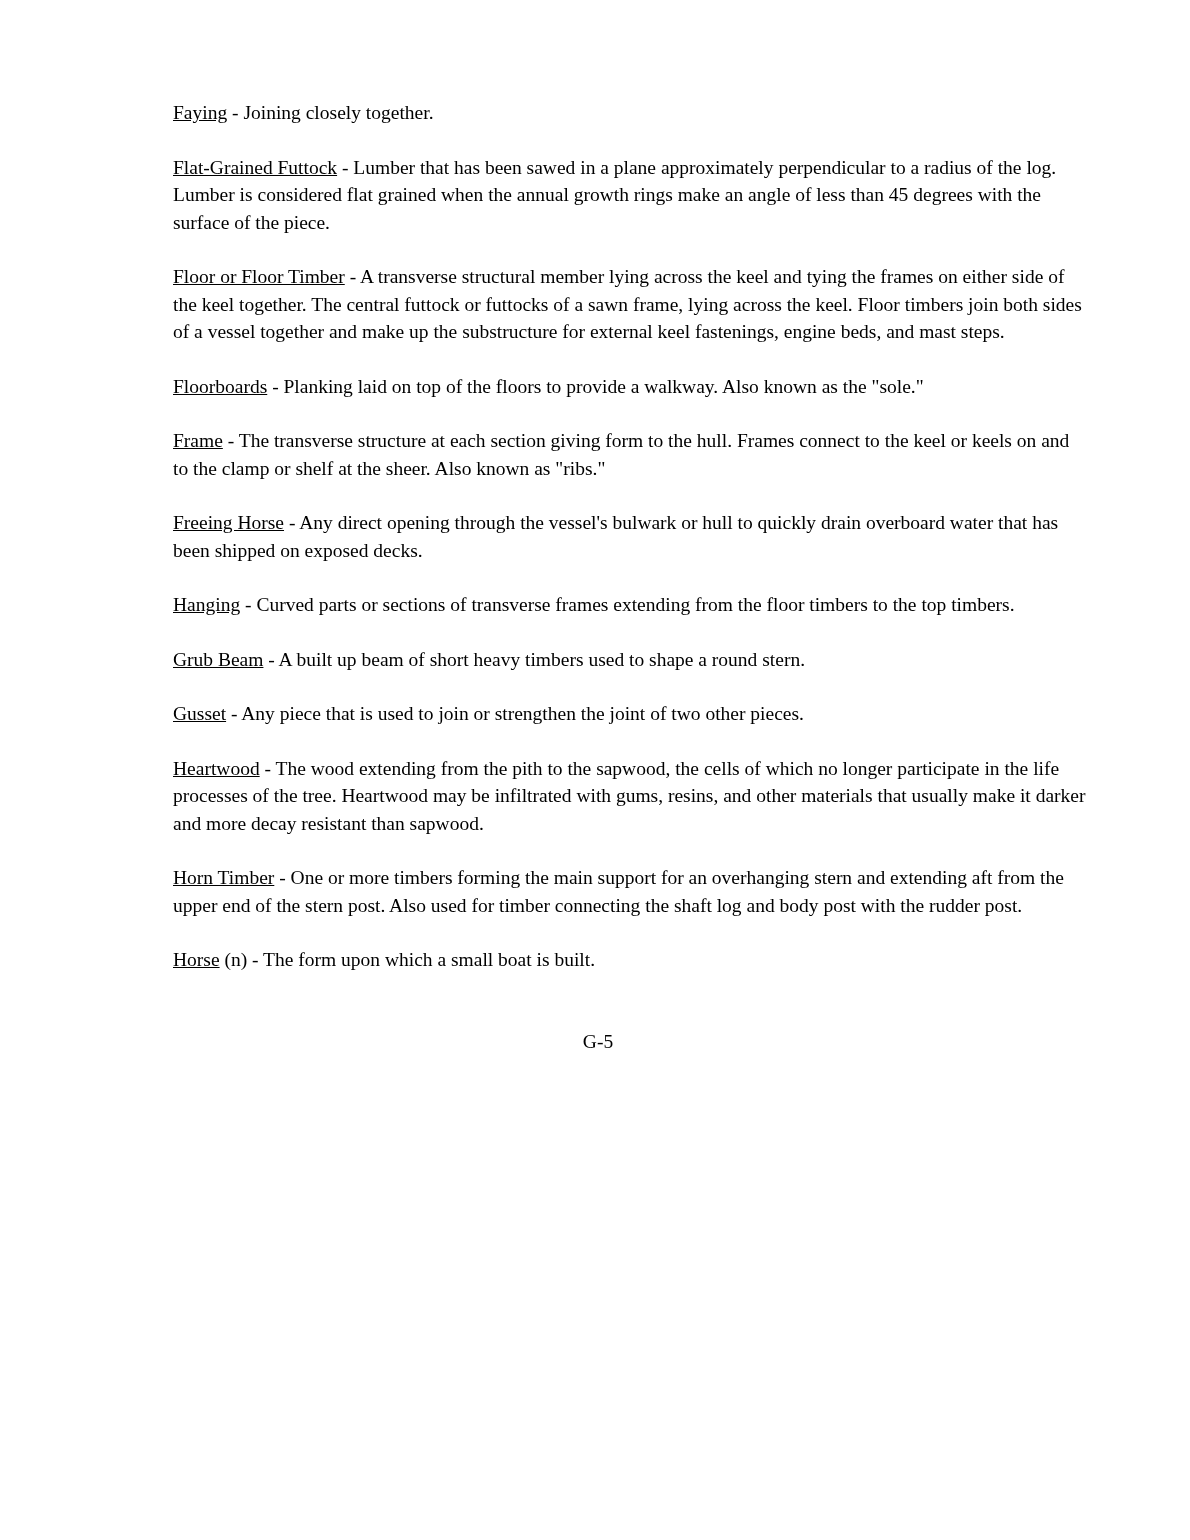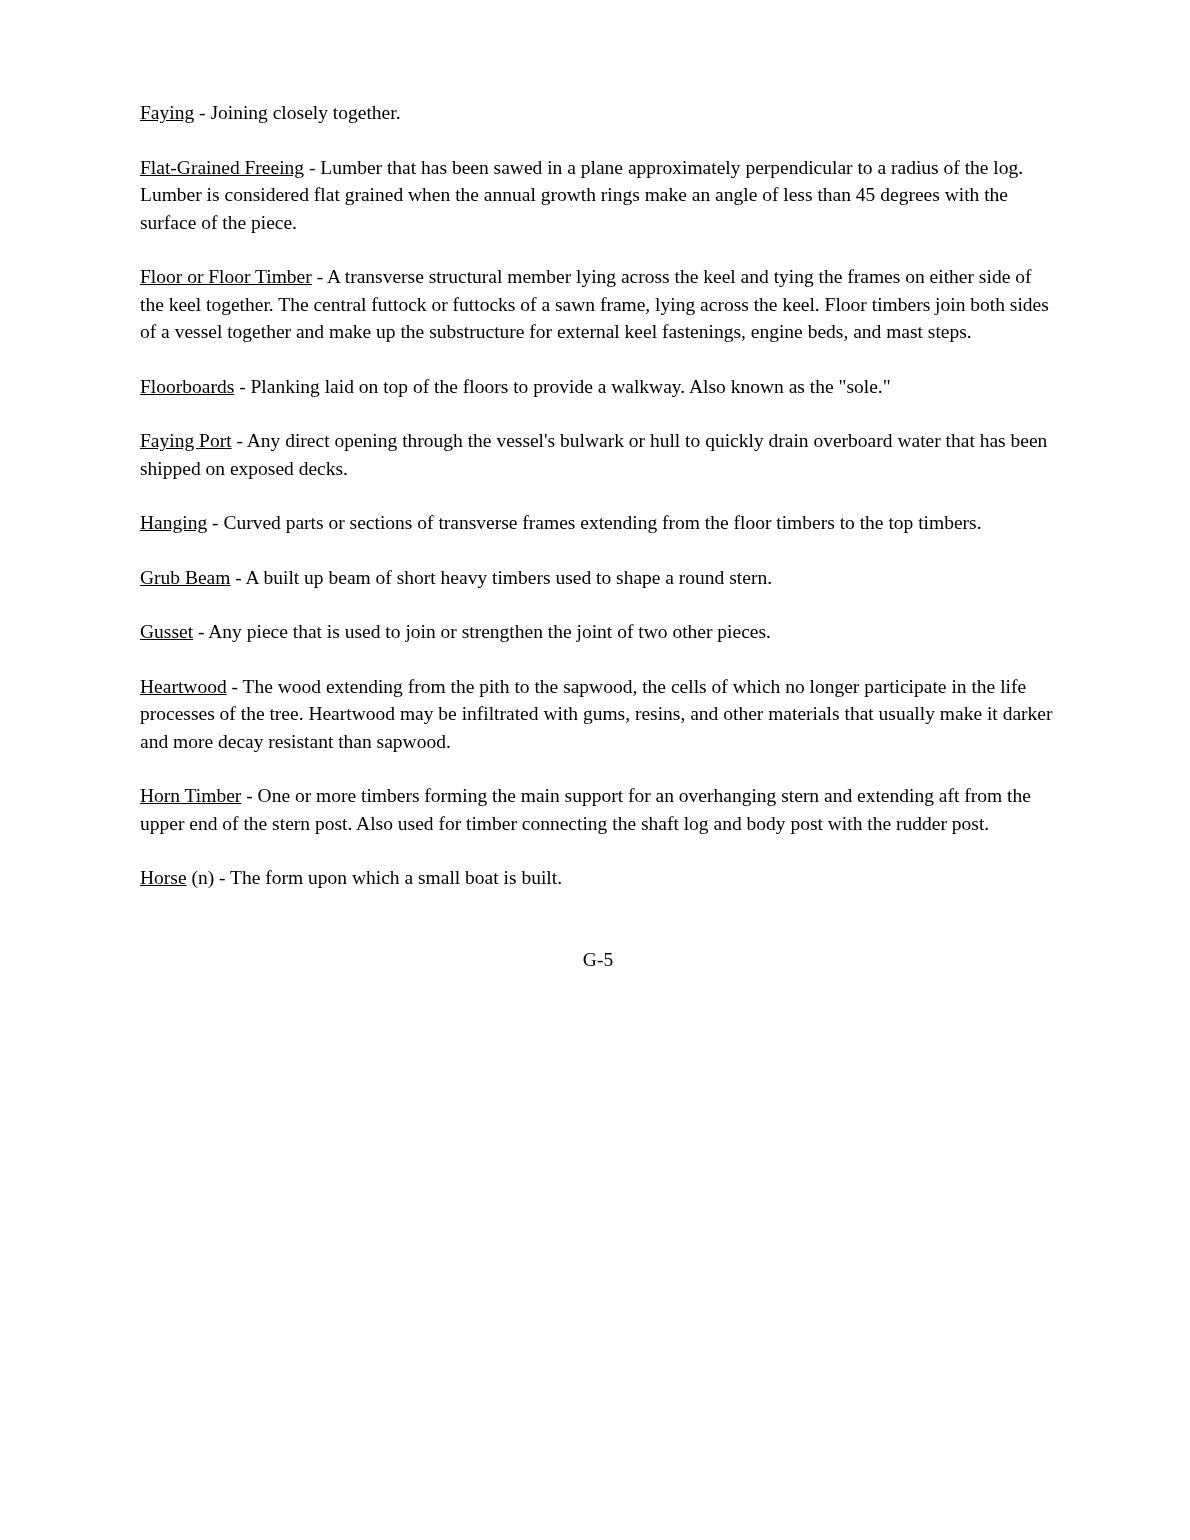--- a/index.html
+++ b/index.html
@@ -15,20 +15,21 @@
     background: #ffffff;
     color: #000000;
     font-family: "Liberation Serif", serif;
     font-size: 19.5px;
     line-height: 27.5px;
     padding: 99px 134px 0 140px;
     overflow: hidden;
   }
   .entries {
     width: 100%;
+    margin-left: 33px;
   }
   .entry {
     margin: 0 0 27px 0;
     text-align: left;
   }
   .term {
     text-decoration: underline;
   }
   .suffix {
     text-decoration: none;
@@ -38,24 +39,25 @@
     margin-top: 54px;
     font-size: 19.5px;
   }
 </style>
 </head>
 <body>
 
 <div class="page">
   <div class="entries" id="entries">
       <p class="entry"><span class="term">Faying</span><span class="def"> - Joining closely together.</span></p>
-      <p class="entry"><span class="term">Flat-Grained Freeing</span><span class="def"> - Lumber that has been sawed in a plane approximately perpendicular to a radius of the log.  Lumber is considered flat grained when the annual growth rings make an angle of less than 45 degrees with the surface of the piece.</span></p>
+      <p class="entry"><span class="term">Flat-Grained Futtock</span><span class="def"> - Lumber that has been sawed in a plane approximately perpendicular to a radius of the log.  Lumber is considered flat grained when the annual growth rings make an angle of less than 45 degrees with the surface of the piece.</span></p>
       <p class="entry"><span class="term">Floor or Floor Timber</span><span class="def"> -  A transverse structural member lying across the keel and tying the frames on either side of the keel together.  The central futtock or futtocks of a sawn frame, lying across the keel. Floor timbers join both sides of a vessel together and make up the substructure for external keel fastenings, engine beds, and mast steps.</span></p>
       <p class="entry"><span class="term">Floorboards</span><span class="def"> - Planking laid on top of the floors to provide a walkway.  Also known as the "sole."</span></p>
-      <p class="entry"><span class="term">Faying Port</span><span class="def"> - Any direct opening through the vessel's bulwark or hull to quickly drain overboard water that has been shipped on exposed decks.</span></p>
+      <p class="entry"><span class="term">Frame</span><span class="def"> - The transverse structure at each section giving form to the hull.  Frames connect to the keel or keels on and to the clamp or shelf at the sheer.  Also known as "ribs."</span></p>
+      <p class="entry"><span class="term">Freeing Horse</span><span class="def"> - Any direct opening through the vessel's bulwark or hull to quickly drain overboard water that has been shipped on exposed decks.</span></p>
       <p class="entry"><span class="term">Hanging</span><span class="def"> - Curved parts or sections of transverse frames extending from the floor timbers to the top timbers.</span></p>
       <p class="entry"><span class="term">Grub Beam</span><span class="def"> - A built up beam of short heavy timbers used to shape a round stern.</span></p>
       <p class="entry"><span class="term">Gusset</span><span class="def"> - Any piece that is used to join or strengthen the joint of two other pieces.</span></p>
       <p class="entry"><span class="term">Heartwood</span><span class="def"> - The wood extending from the pith to the sapwood, the cells of which no longer participate in the life processes of the tree.  Heartwood may be infiltrated with gums, resins, and other materials that usually make it darker and more decay resistant than sapwood.</span></p>
       <p class="entry"><span class="term">Horn Timber</span><span class="def"> - One or more timbers forming the main support for an overhanging stern and extending aft from the upper end of the stern post.  Also used for timber connecting the shaft log and body post with the rudder post.</span></p>
       <p class="entry"><span class="term">Horse</span><span class="suffix"> (n)</span><span class="def"> - The form upon which a small boat is built.</span></p>
     </div>
   <div class="footer">G-5</div>
 </div>
 

